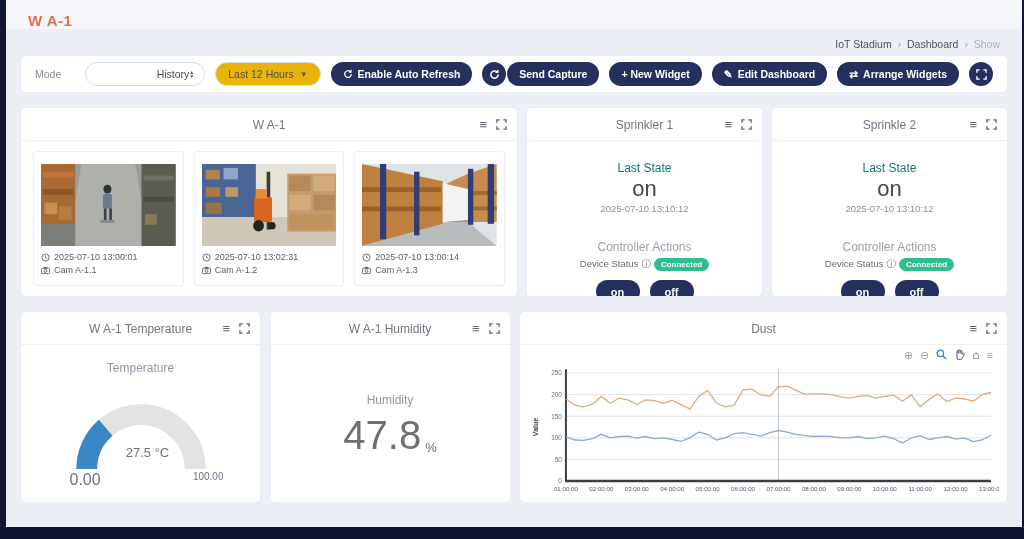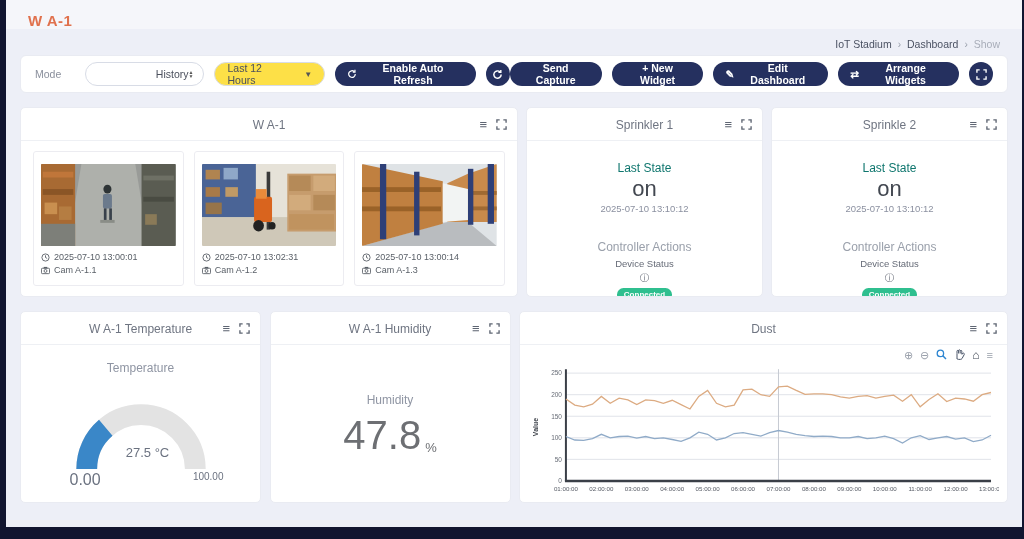--- a/index.html
+++ b/index.html
@@ -22,22 +22,22 @@
   .crumb { cursor:pointer; }
 
   
   .toolbar { margin:26px 14px 0 14px; background:#fff; border:1px solid #e9ebf2; border-radius:6px;
              height:38px; display:flex; align-items:center; justify-content:space-between; padding:0 14px; }
   .tb-left, .tb-right { display:flex; align-items:center; gap:10px; }
   .lbl { font-size:10.5px; color:#8a8f9c; margin-right:14px; }
   .select-pill { display:flex; align-items:center; justify-content:flex-end; width:120px; height:24px;
                  border:1px solid #d8dce6; border-radius:13px; padding:0 10px; font-size:10.5px; color:#4a4f5c; cursor:pointer; background:#fff; }
   .updown { display:inline-flex; flex-direction:column; font-size:5px; line-height:4px; color:#555; }
-  .range-pill { display:flex; align-items:center; gap:12px; height:24px; border:1px solid #d8dce6; border-radius:13px;
-                padding:0 12px; font-size:10.5px; color:#4a4f5c; cursor:pointer; background:#fde047; }
+  .range-pill { display:flex; align-items:center; gap:6px; height:24px; border:1px solid #d8dce6; border-radius:13px;
+                padding:0 12px; font-size:10.5px; color:#4a4f5c; cursor:pointer; background:#eab308; }
   .caret { font-size:8px; color:#555; }
   .btn-navy { display:flex; align-items:center; gap:5px; height:24px; background:#25305f; color:#fff; border:none;
               border-radius:13px; padding:0 12px; font-size:10.5px; font-weight:bold; cursor:pointer; font-family:inherit; }
   .btn-circle { width:24px; height:24px; border-radius:50%; background:#25305f; color:#fff; border:none;
                 display:flex; align-items:center; justify-content:center; cursor:pointer; }
 
   
   .grid { margin:14px; }
   .row1 { display:flex; gap:8px; height:190px; }
   .row2 { display:flex; justify-content:space-between; height:192px; margin-top:14px; }
@@ -58,21 +58,21 @@
   .cam-img { width:100%; height:82px; display:block; border-radius:1px; }
   .cam-cap { margin-top:5px; }
   .cam-line { display:flex; align-items:center; gap:4px; font-size:9px; color:#5a6068; line-height:13px; }
 
   
   .spr-body { display:flex; flex-direction:column; align-items:center; padding-top:20px; }
   .spr-laststate { font-size:12px; color:#0f766e; }
   .spr-state { font-size:22px; color:#424750; margin-top:2px; line-height:24px; }
   .spr-time { font-size:9.5px; color:#8b90a0; margin-top:2px; }
   .spr-ctrl { font-size:12px; color:#9aa0ab; margin-top:26px; }
-  .spr-status { display:flex; align-items:center; gap:3px; margin-top:4px; font-size:9.5px; color:#666b77;flex-direction:column; }
+  .spr-status { display:flex; gap:3px; margin-top:4px; font-size:9.5px; color:#666b77; }
   .badge-green { background:#2fbf8f; color:#fff; font-size:8px; font-weight:bold; padding:2px 7px; border-radius:8px; }
   .spr-btns { display:flex; gap:10px; margin-top:9px; }
   .btn-state { height:23px; min-width:44px; background:#25305f; color:#fff; border:none; border-radius:13px;
                font-size:11px; font-weight:bold; cursor:pointer; font-family:inherit; padding:0 14px; }
 
   
   .gauge-body { display:flex; flex-direction:column; align-items:center; padding-top:16px; }
   .gauge-label { font-size:12px; color:#8f95a3; }
   .gauge-wrap { margin-top:4px; position:relative; }
   .gauge-value { position:absolute; left:14px; right:0; top:66px; text-align:center; font-size:13px; color:#6b7280; }

